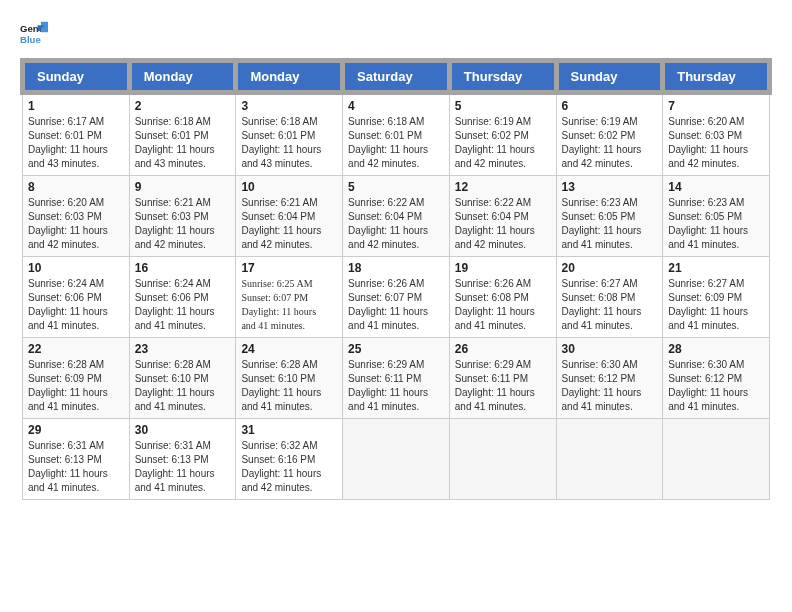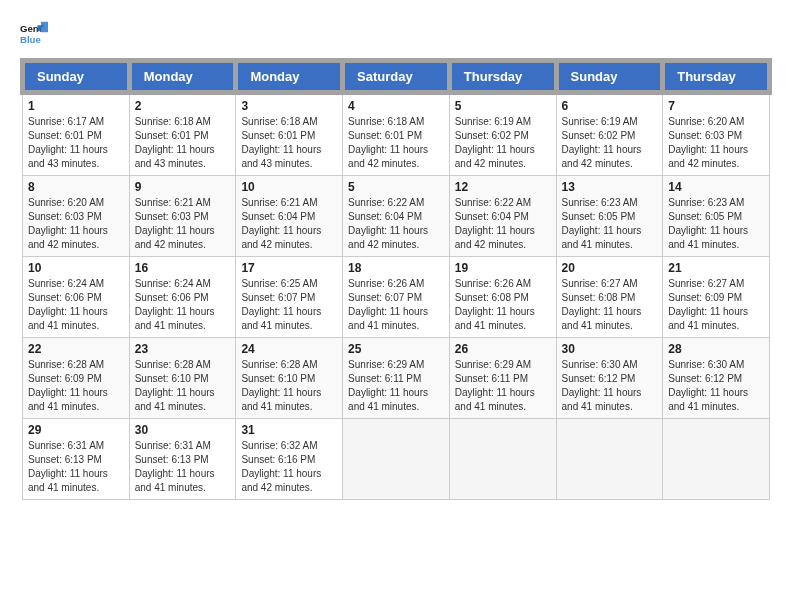--- a/index.html
+++ b/index.html
@@ -225,21 +225,21 @@
         </td>
         <td>
           <span class="day-num">16</span>
           <div class="day-info" style="white-space: pre-line;">Sunrise: 6:24 AM
 Sunset: 6:06 PM
 Daylight: 11 hours
 and 41 minutes.</div>
         </td>
         <td>
           <span class="day-num">17</span>
-          <div class="day-info" style="white-space: pre-line;">Sunrise: 6:25 AM
+          <div class="day-info" style="white-space: pre-line; font-family: Liberation Serif, serif;">Sunrise: 6:25 AM
 Sunset: 6:07 PM
 Daylight: 11 hours
 and 41 minutes.</div>
         </td>
         <td>
           <span class="day-num">18</span>
           <div class="day-info" style="white-space: pre-line;">Sunrise: 6:26 AM
 Sunset: 6:07 PM
 Daylight: 11 hours
 and 41 minutes.</div>

